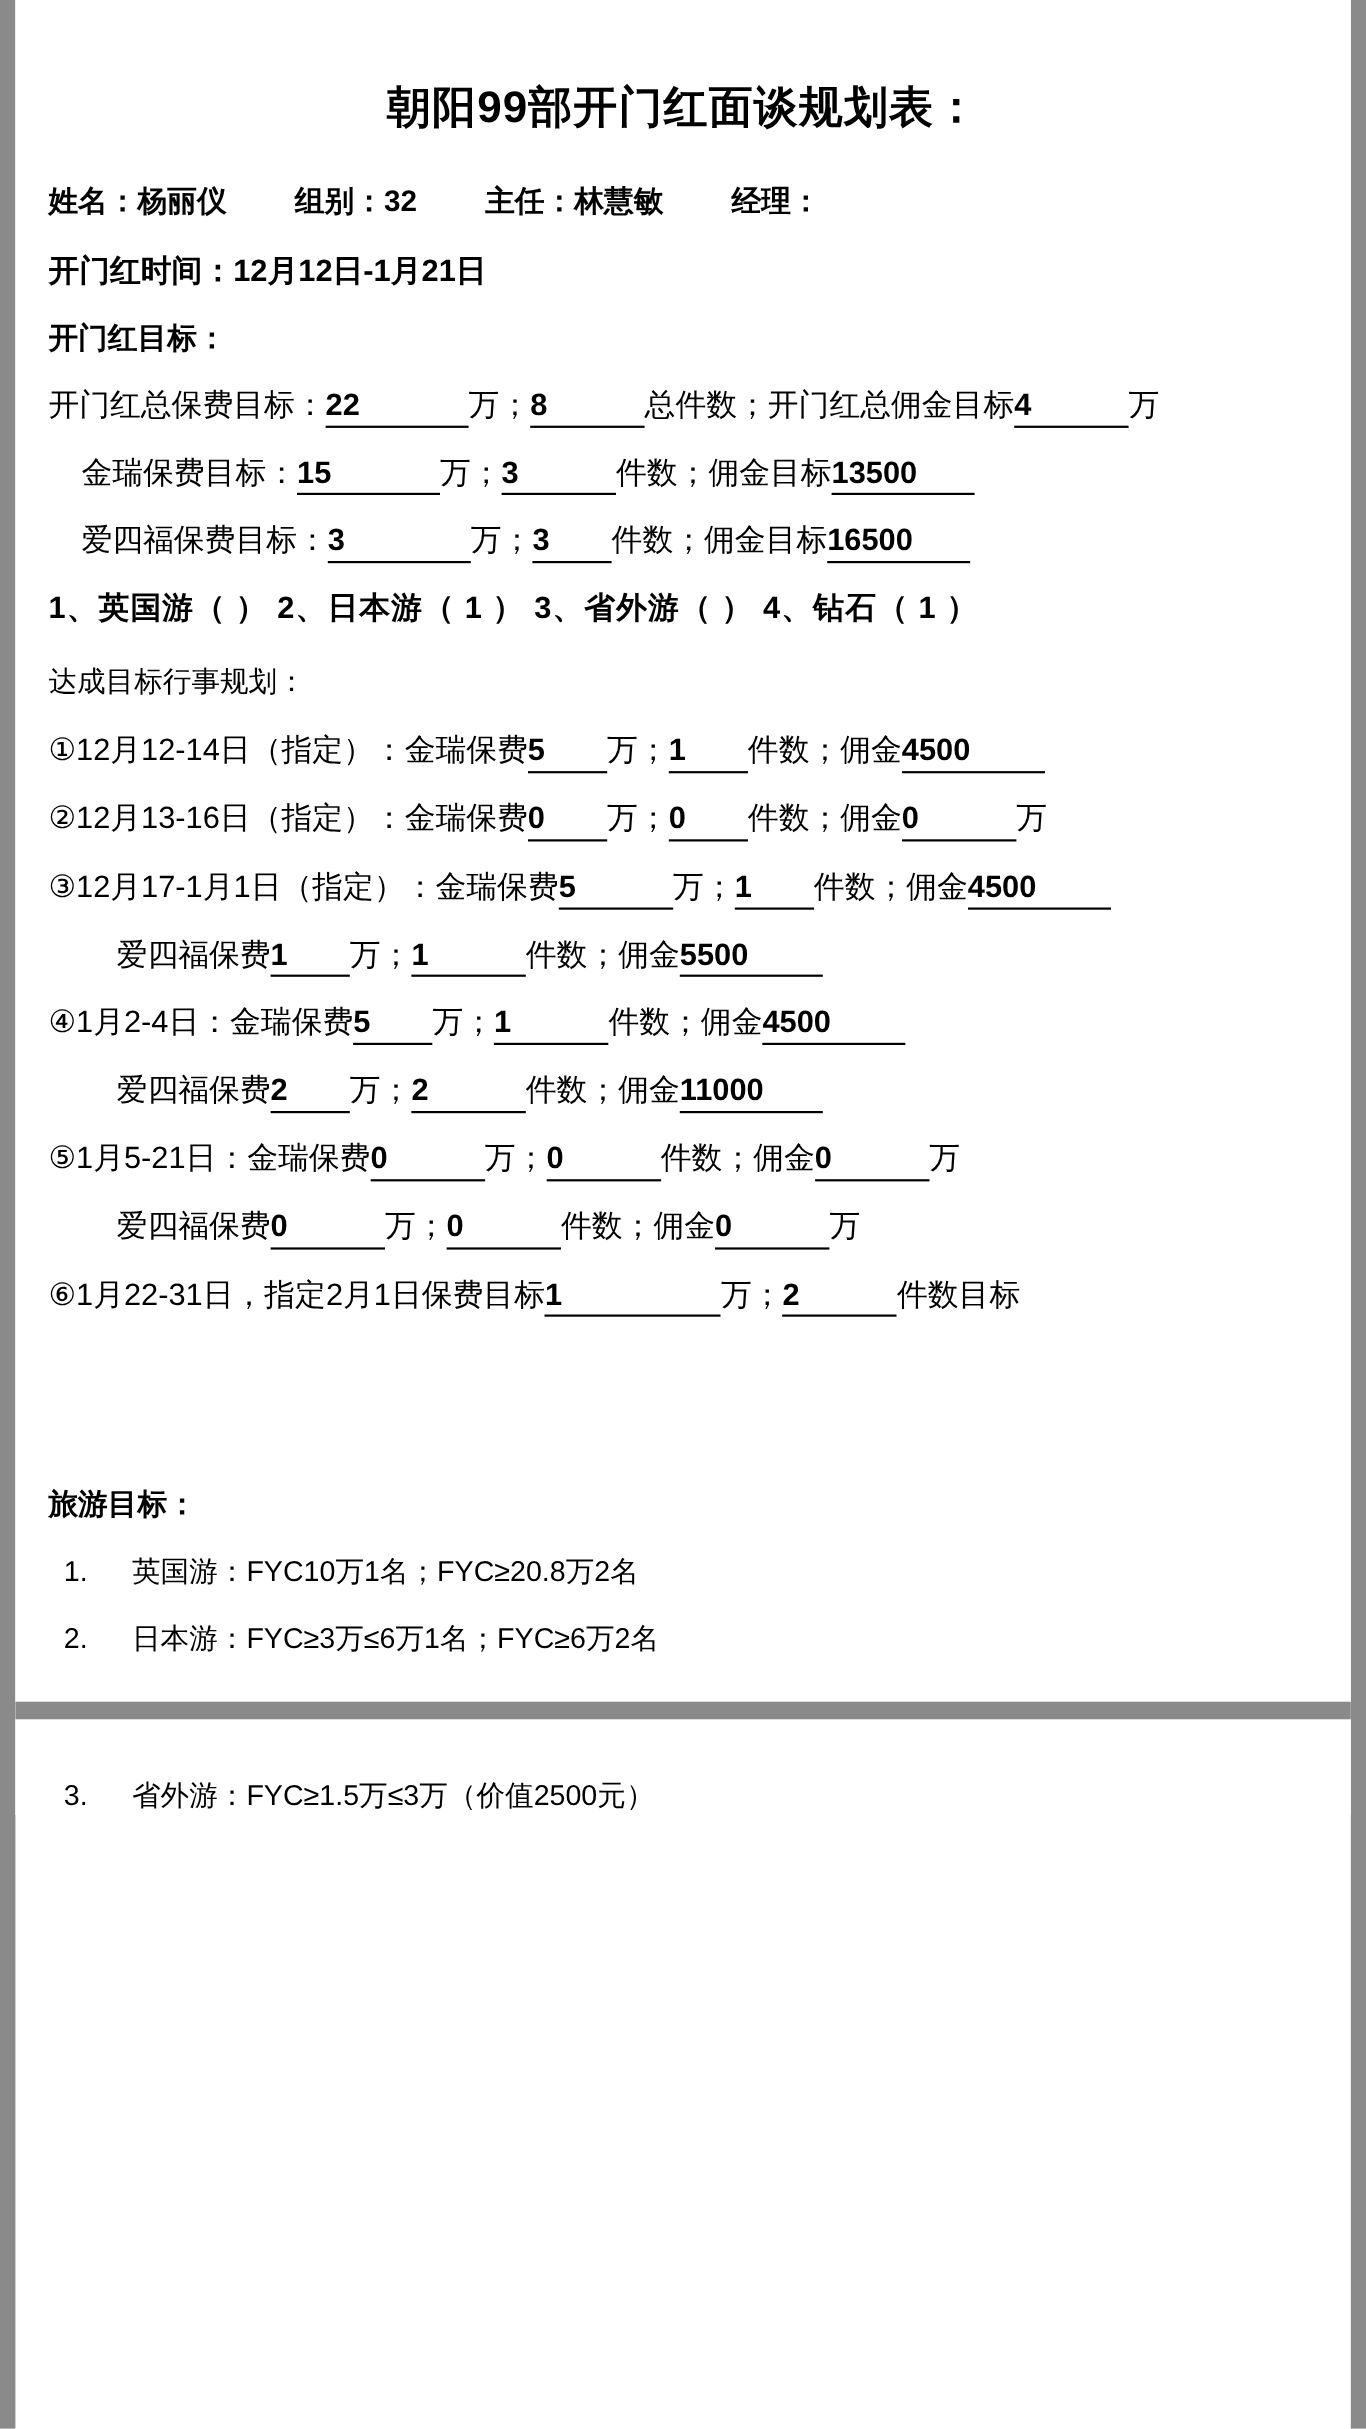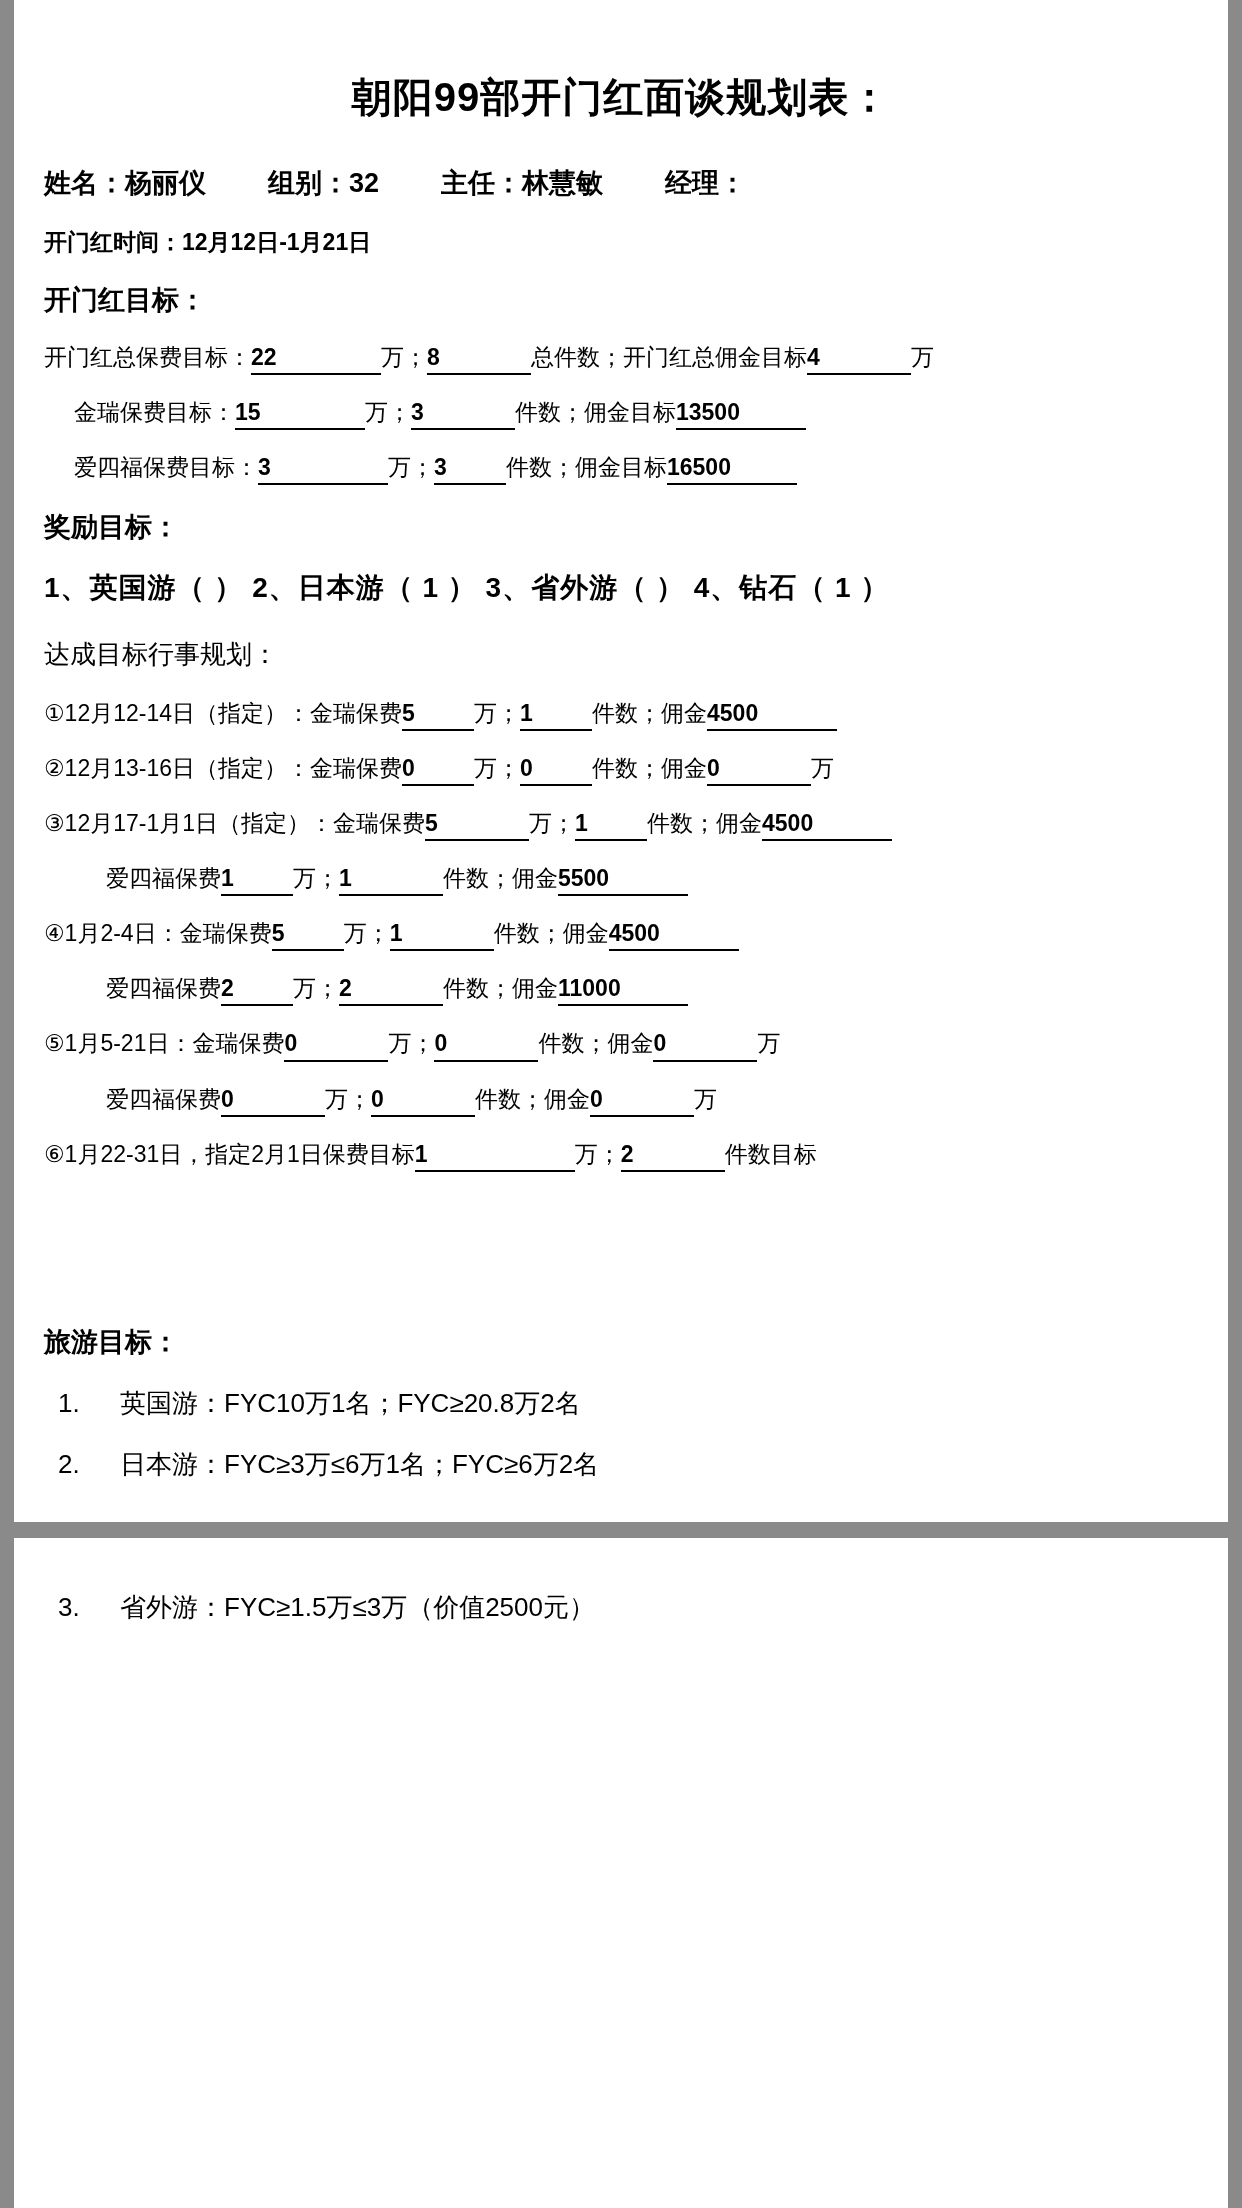--- a/index.html
+++ b/index.html
@@ -36,21 +36,21 @@
   }
   .doc-title {
     text-align: center;
     font-size: 40px;
     font-weight: bold;
     letter-spacing: 1px;
     margin: 0 0 40px 0;
     padding: 0 30px;
   }
   .row {
-    font-size: 23px;
+    font-size: 28px;
     line-height: 1.35;
     padding: 0 16px 0 30px;
     margin-bottom: 22px;
     white-space: nowrap;
   }
   .row.bold { font-weight: bold; }
   .row.indent1 { padding-left: 60px; }
   .row.indent2 { padding-left: 92px; }
   .header-row {
     font-size: 27px;
@@ -142,21 +142,20 @@
     </div>
 
     <div class="row indent1">
       <span>金瑞保费目标：</span><span class="blank w-lg">15</span><span>万；</span><span class="blank w-md">3</span><span>件数；佣金目标</span><span class="blank w-lg">13500</span>
     </div>
 
     <div class="row indent1">
       <span>爱四福保费目标：</span><span class="blank w-lg">3</span><span>万；</span><span class="blank w-sm">3</span><span>件数；佣金目标</span><span class="blank w-lg">16500</span>
     </div>
 
-    <div class="goal-title">奖励目标：</div>
 
     <div class="awards">1、英国游（  ）  2、日本游（ 1 ）   3、省外游（  ）  4、钻石（ 1 ）</div>
 
     <div class="plan-label">达成目标行事规划：</div>
 
     <div class="row">
       <span>①12月12-14日（指定）：金瑞保费</span><span class="blank w-sm">5</span><span>万；</span><span class="blank w-sm">1</span><span>件数；佣金</span><span class="blank w-lg">4500</span><span></span>
     </div>
 
     <div class="row">

